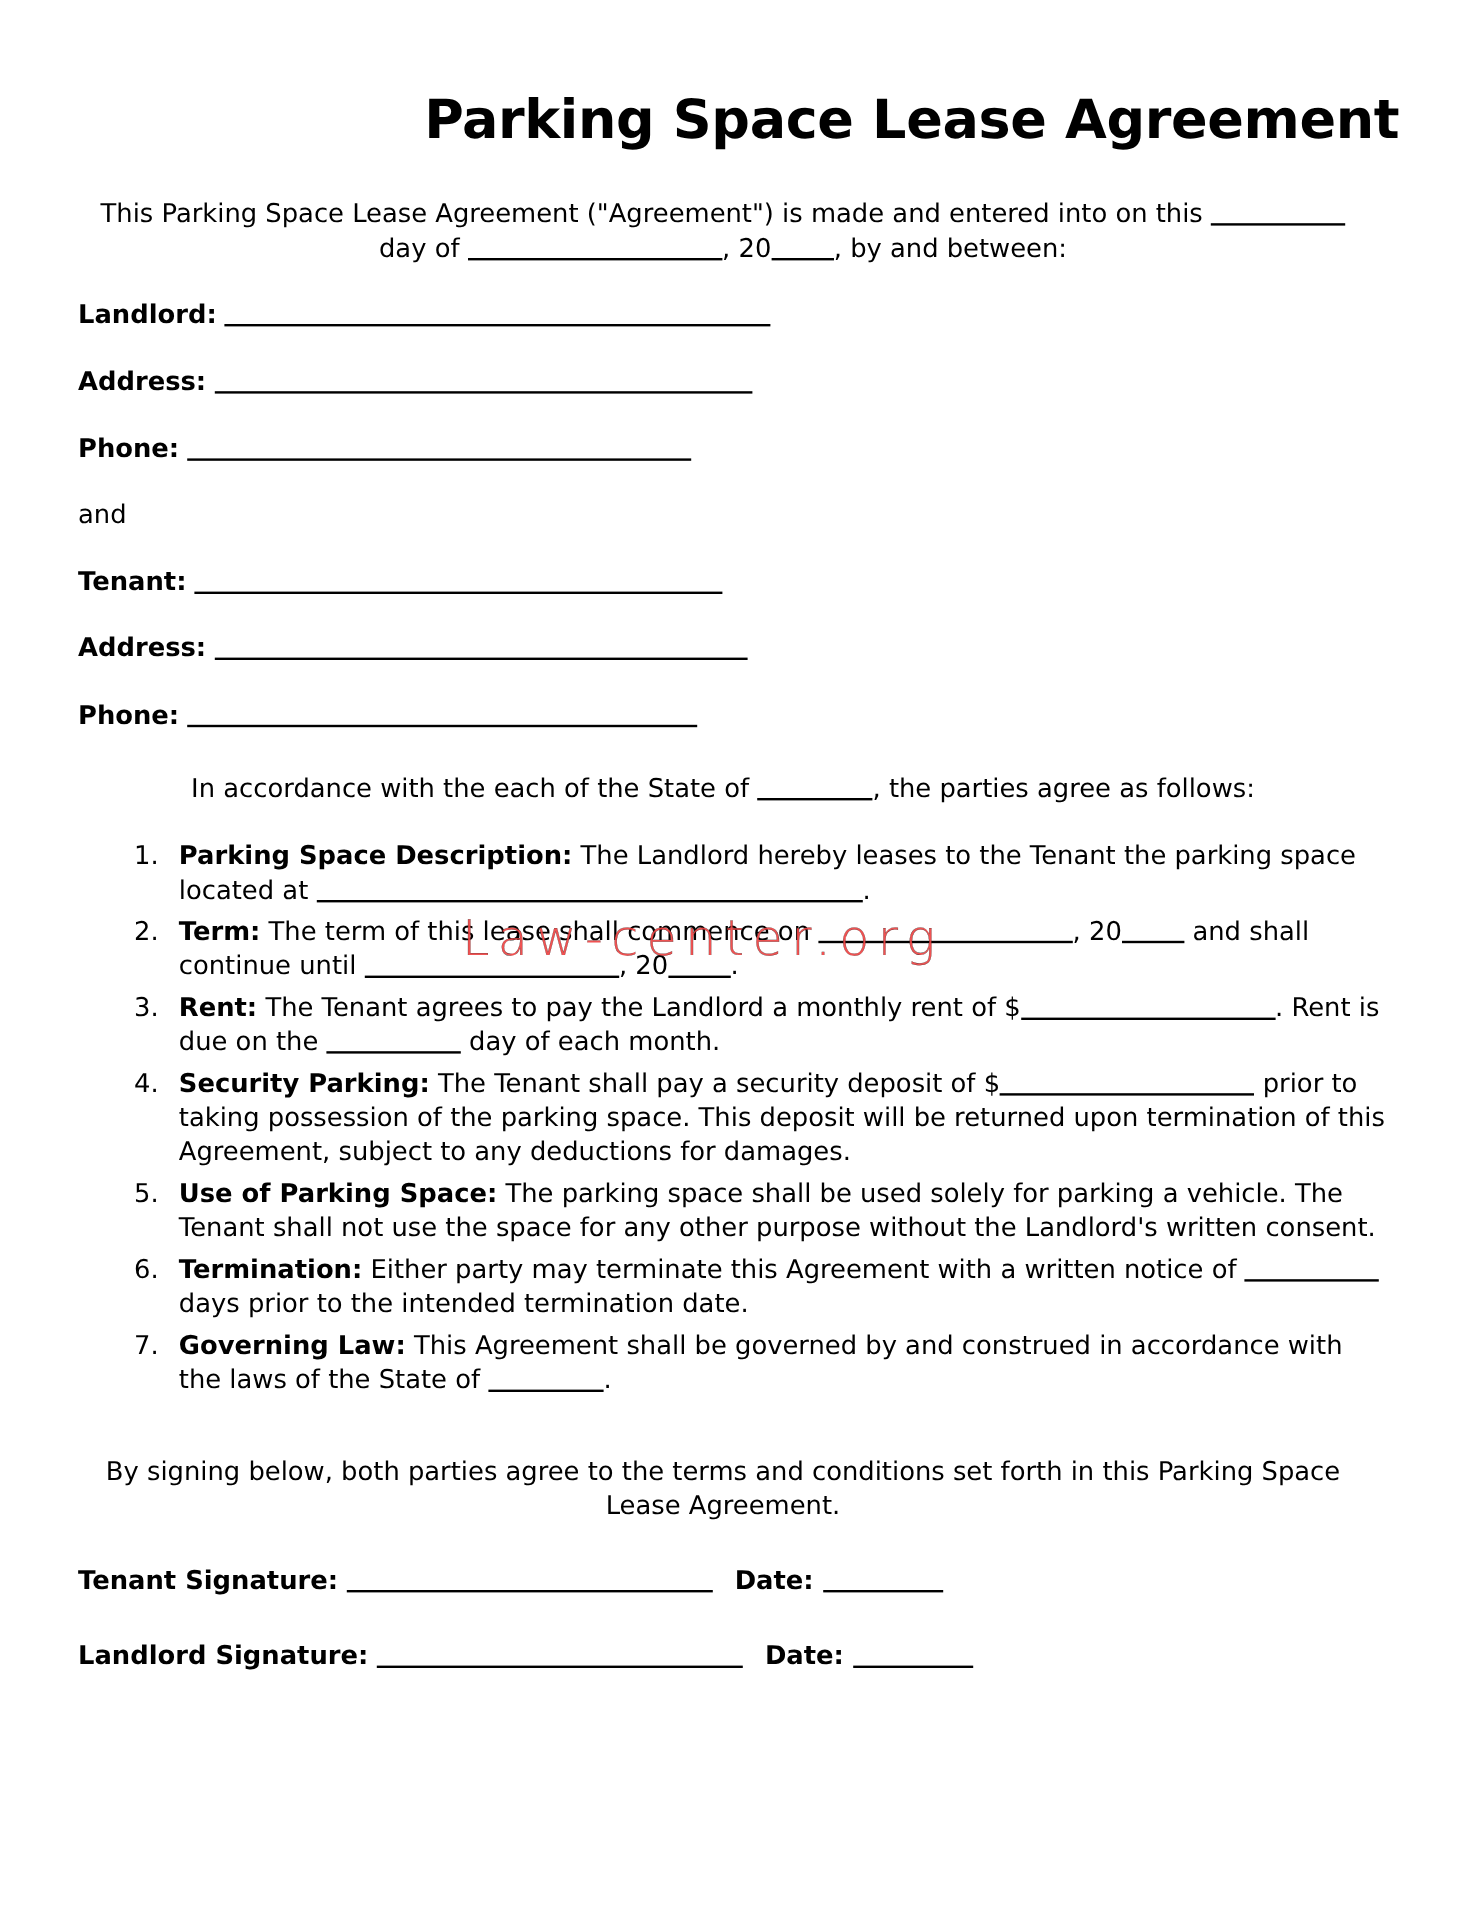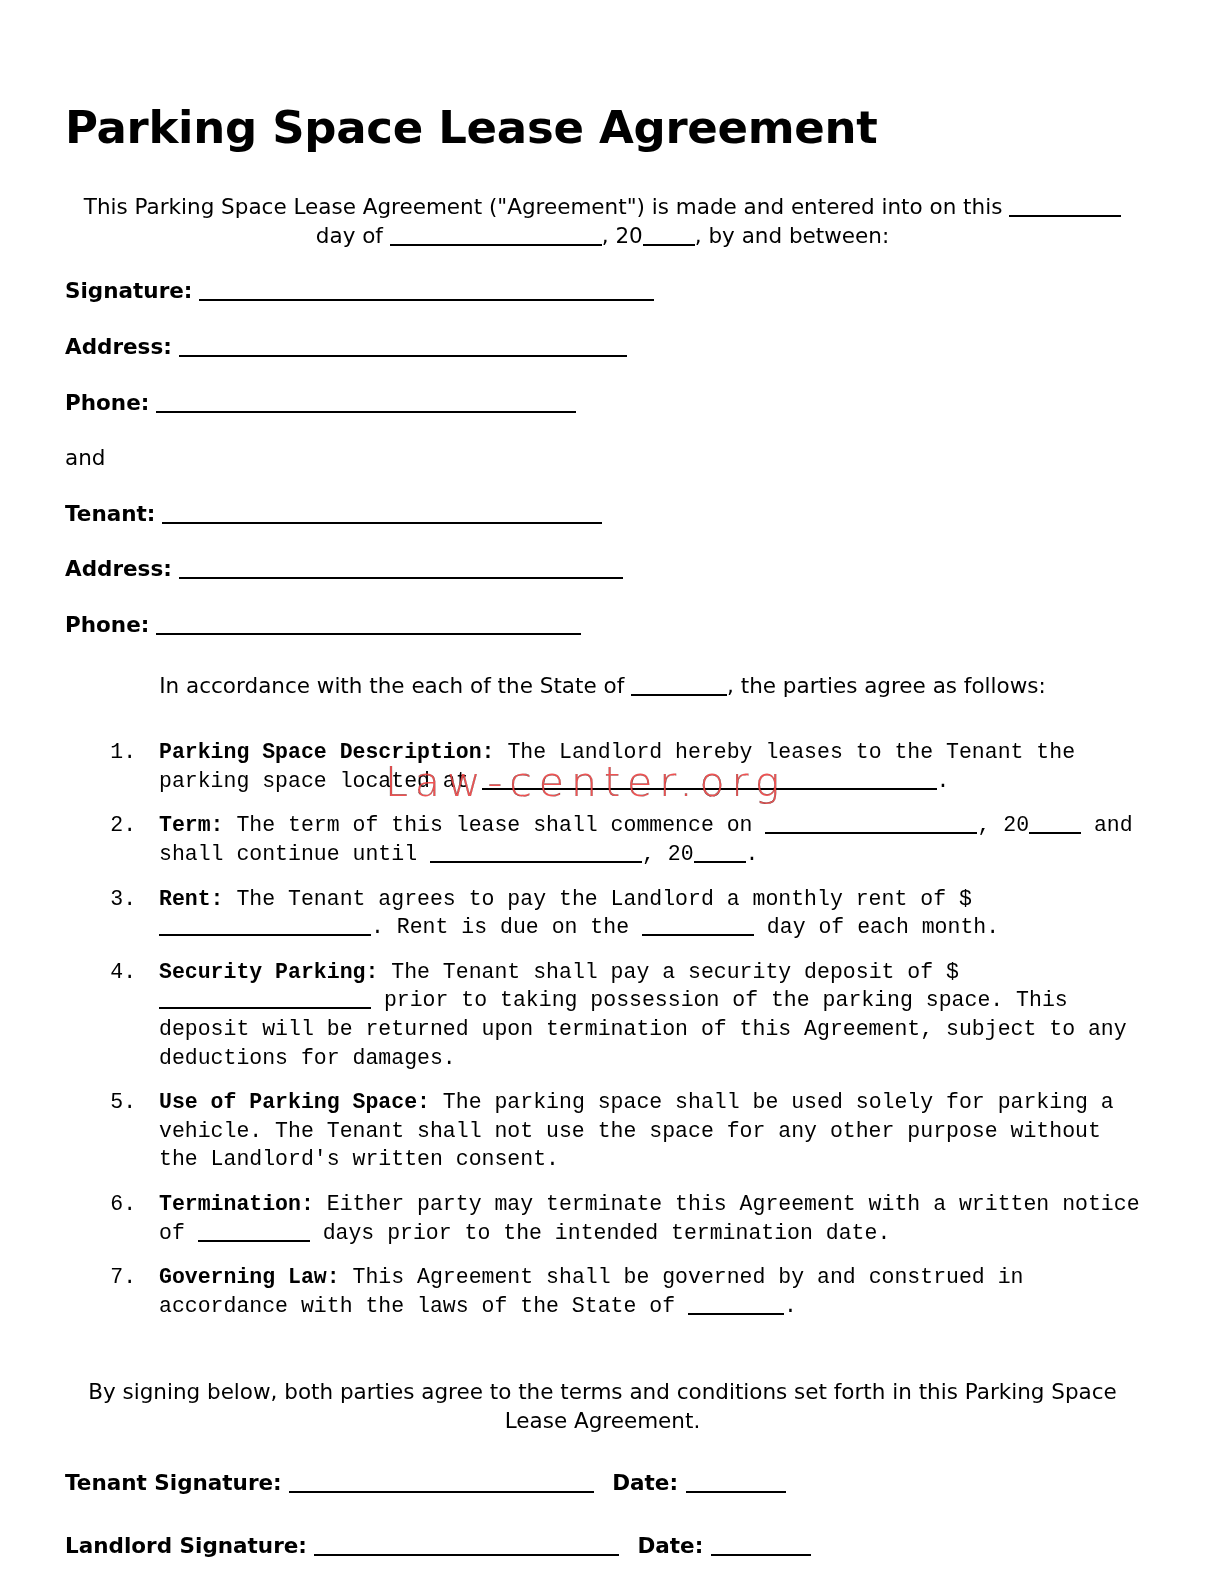--- a/index.html
+++ b/index.html
@@ -23,21 +23,22 @@
     width: 1231px;
   }
 
   
   .doc-title {
     font-size: 45px;
     font-weight: bold;
     letter-spacing: -0.3px;
     line-height: 1.05;
     margin: 0;
-    padding-top: 104px;
+    padding-top: 76px;
+    text-align: right;
   }
 
   
   .para {
     font-size: 21.5px;
     line-height: 1.33;
     margin: 0;
     padding-top: 30px;
     max-width: 1075px;
     text-align: center;
@@ -87,22 +88,21 @@
     font-size: 21.5px;
     line-height: 1.33;
     margin: 0;
     padding: 0 0 0 68px;
     padding-top: 22px;
     max-width: 1140px;
     list-style-position: outside;
   }
   ol.terms > li {
     padding-left: 10px;
-    margin: 16px;
-    font-family: Liberation Mono, monospace;
+    margin: 6px;
   }
   ol.terms > li b { font-weight: bold; }
 
   
   .sig-para { padding-top: 42px; }
 
   .sig-row {
     font-size: 21.5px;
     font-weight: bold;
     line-height: 1.33;
@@ -133,21 +133,21 @@
 <div class="page">
 
   <h1 class="doc-title">Parking Space Lease Agreement</h1>
 
   <p class="para intro-para"><span>This Parking Space Lease Agreement ("Agreement") is made and entered into on this</span>
     <span class="blank b-lg"></span>
     <span>day of</span>
     <span class="blank b-xl"></span><span>, 20</span><span class="blank b-sm"></span><span>, by and between:</span>
   </p>
 
-  <div class="field-row"><span class="lbl">Signature:</span>
+  <div class="field-row"><span class="lbl">Landlord:</span>
     <span class="blank b-name"></span>
   </div>
 
   <div class="field-row"><span class="lbl">Address:</span>
     <span class="blank b-addr"></span>
   </div>
 
   <div class="field-row"><span class="lbl">Phone:</span>
     <span class="blank b-phon"></span>
   </div>

